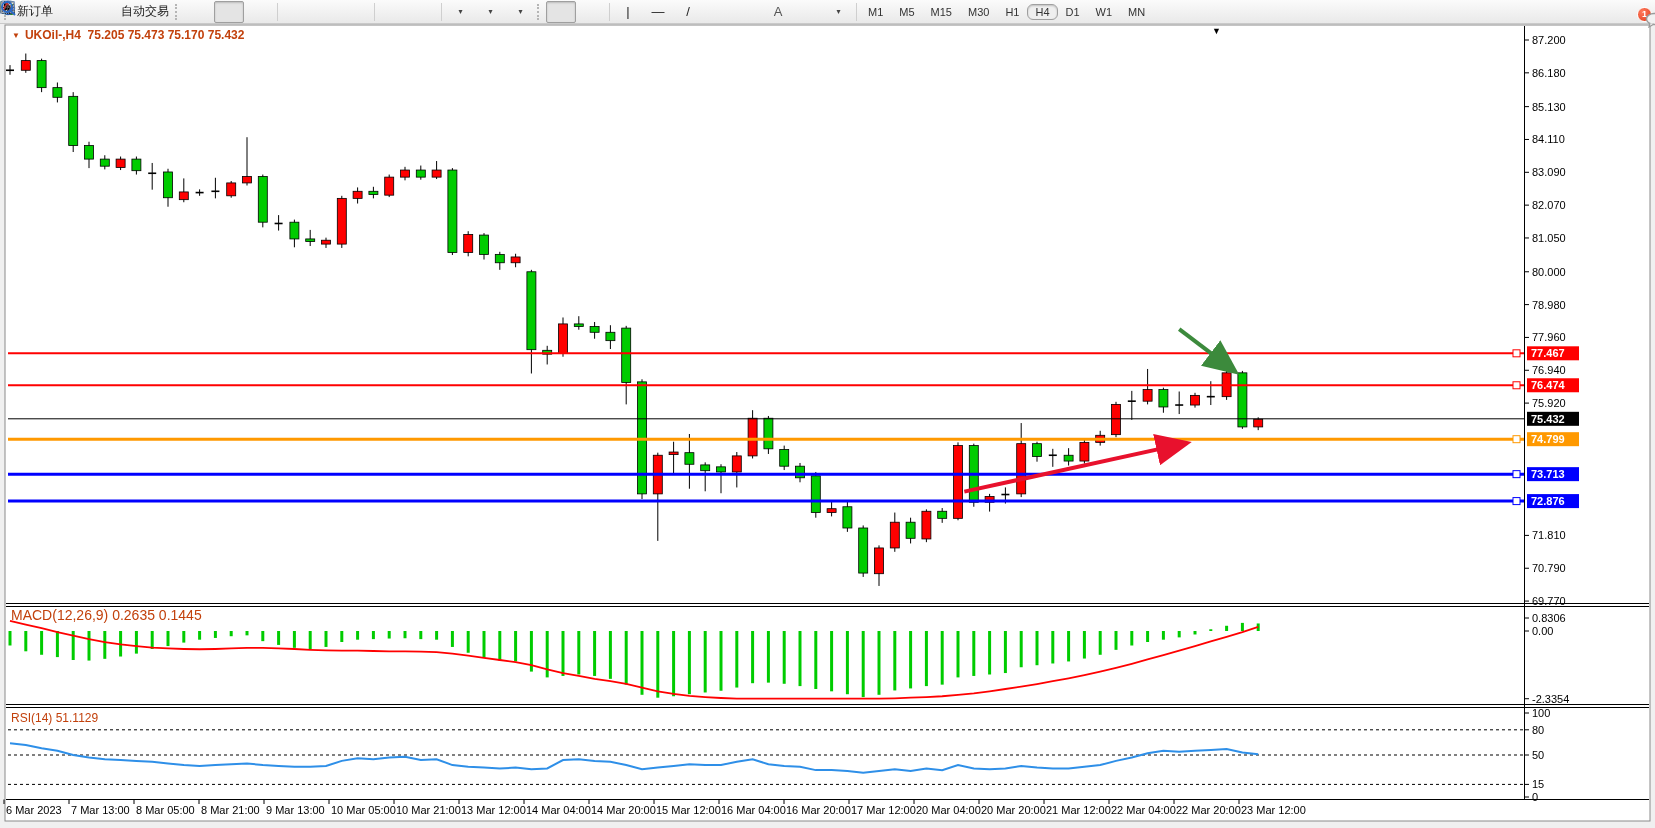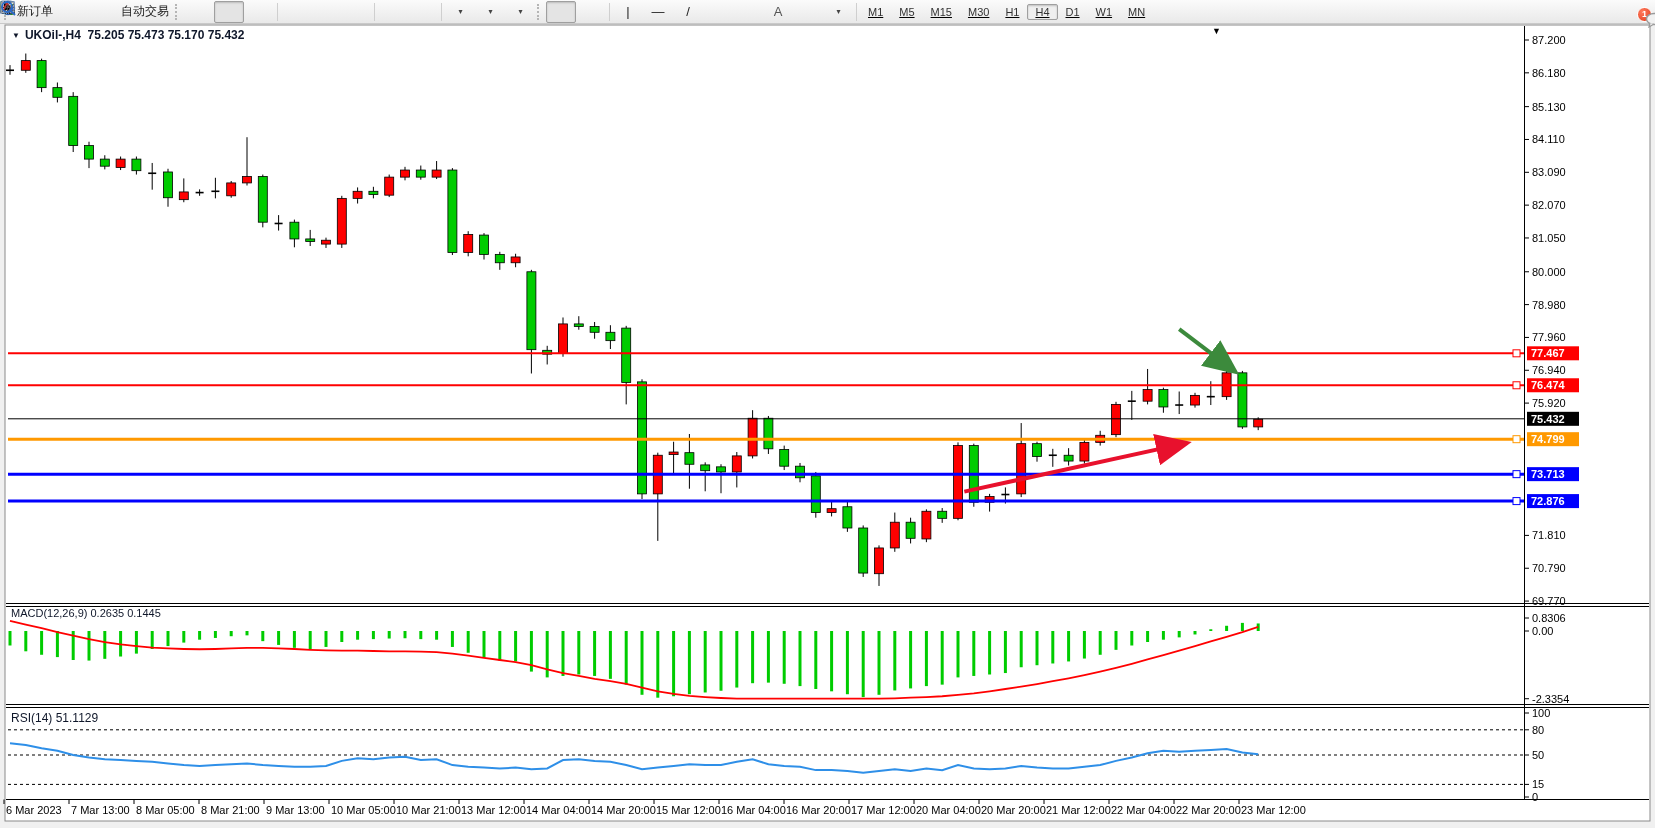--- a/index.html
+++ b/index.html
@@ -9,31 +9,31 @@
     background:linear-gradient(#fbfbfb,#e9e9e9);border-bottom:1px solid #c9c9c9;
     display:flex;align-items:center;padding-left:2px;box-sizing:border-box;z-index:5;}
   .grip{width:3px;height:16px;border-left:2px dotted #b5b5b5;margin:0 4px 0 2px;}
   .vsep{width:1px;height:18px;background:#cfcfcf;margin:0 3px;}
   .tbtn{height:20px;min-width:22px;display:flex;align-items:center;justify-content:center;
     gap:3px;padding:0 3px;border:1px solid transparent;border-radius:2px;font-size:12px;color:#222;cursor:default;}
   .tbtn.active{background:#e4e4e4;border-color:#9f9f9f;box-shadow:inset 0 1px 2px rgba(0,0,0,.18);}
   .tbtn .caret{font-size:8px;color:#444;margin-left:1px;}
   .glyph{font-size:13px;line-height:1;}
   .tf{padding:1px 7px;font-size:11px;color:#333;border:1px solid transparent;border-radius:2px;}
-  .tf.active{background:#efefef;border-color:#9f9f9f;box-shadow:inset 0 1px 2px rgba(0,0,0,.2);}
+  .tf.active{background:#efefef;border-color:#9f9f9f;box-shadow:inset 0 1px 2px rgba(0,0,0,.2);border-radius:6px;}
   #tb-right{margin-left:auto;display:flex;align-items:center;gap:8px;padding-right:10px;}
   #chat-wrap{position:relative;}
   #badge{position:absolute;top:-5px;right:-7px;min-width:13px;height:13px;border-radius:8px;
     background:radial-gradient(circle at 35% 30%,#ff7a5c,#e03c1c);color:#fff;font-size:9px;font-weight:bold;
     display:flex;align-items:center;justify-content:center;border:1px solid #fff;}
   
-  .ovl{position:absolute;z-index:3;color:#0f172a;white-space:pre;}
+  .ovl{position:absolute;z-index:3;color:#c2410c;white-space:pre;}
   #title{left:12px;top:28px;font-size:12px;font-weight:bold;}
   #title .tri{font-size:8px;vertical-align:1px;margin-right:5px;}
-  #macd-label{left:11px;top:607px;font-size:11px;}
+  #macd-label{left:11px;top:607px;font-size:14px;}
   #rsi-label{left:11px;top:711px;font-size:12px;}
   svg{position:absolute;left:0;top:0;z-index:1;}
   svg text{font-family:"Liberation Sans",sans-serif;}
 </style>
 </head>
 <body>
 <div id="app">
 
   <div id="toolbar">
     <div class="grip"></div>
@@ -198,21 +198,21 @@
     <div class="tbtn">
       <svg width="15" height="15">
           <path d="M3 11 L7 3" stroke="#c03030" stroke-width="1.6"></path>
           <polygon points="7.8,1.5 8.8,5.5 5.6,3.8" fill="#c03030"></polygon>
           <path d="M8 12 L12 8" stroke="#3058c0" stroke-width="1.6"></path>
           <polygon points="13,7 13.4,10.4 10.4,8.6" fill="#3058c0"></polygon>
         </svg>
       <span class="caret">▾</span>
     </div>
     <div class="vsep"></div>
-    <div id="tf-container" style="display:flex;align-items:center;text-decoration:underline;">
+    <div id="tf-container" style="display:flex;align-items:center;">
         <div class="tf">M1</div>
         <div class="tf">M5</div>
         <div class="tf">M15</div>
         <div class="tf">M30</div>
         <div class="tf">H1</div>
         <div class="tf active">H4</div>
         <div class="tf">D1</div>
         <div class="tf">W1</div>
         <div class="tf">MN</div>
       </div>

